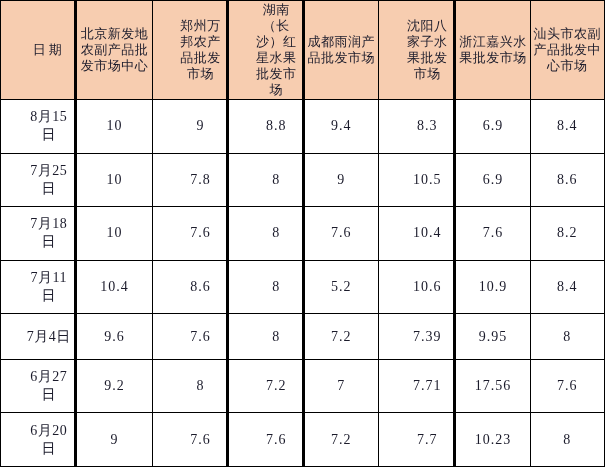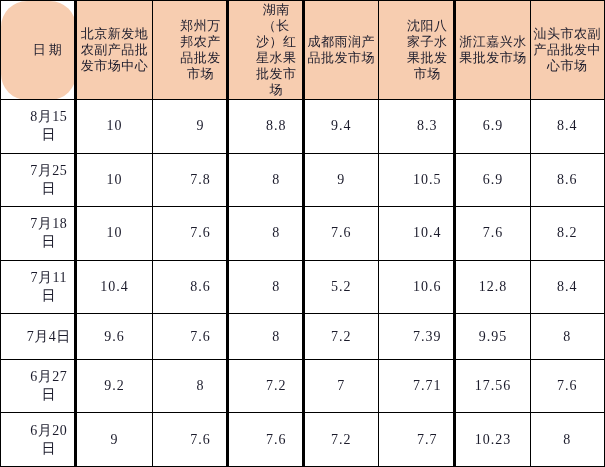--- a/index.html
+++ b/index.html
@@ -40,21 +40,20 @@
   #price-table thead th {
     background: #f7cdb0;
     height: 68px;
     font-weight: normal;
     font-size: 13px;
     line-height: 16px;
     letter-spacing: 0.5px;
   }
   #price-table thead th.date-head {
     letter-spacing: 3px;
-    border-radius: 26px;
   }
   #price-table tbody td {
     background: #ffffff;
     height: 33px;
     font-size: 14px;
     letter-spacing: 1px;
   }
   #price-table tbody td.date-cell {
     letter-spacing: 0.5px;
   }
@@ -125,21 +124,21 @@
       <td>7.6</td>
       <td>8.2</td>
     </tr>
     <tr>
       <td class="date-cell thick-right">7月11日</td>
       <td>10.4</td>
       <td class="thick-right">8.6</td>
       <td class="thick-right">8</td>
       <td>5.2</td>
       <td class="thick-right">10.6</td>
-      <td>12.8</td>
+      <td>10.9</td>
       <td>8.4</td>
     </tr>
     <tr>
       <td class="date-cell thick-right">7月4日</td>
       <td>9.6</td>
       <td class="thick-right">7.6</td>
       <td class="thick-right">8</td>
       <td>7.2</td>
       <td class="thick-right">7.39</td>
       <td>9.95</td>

